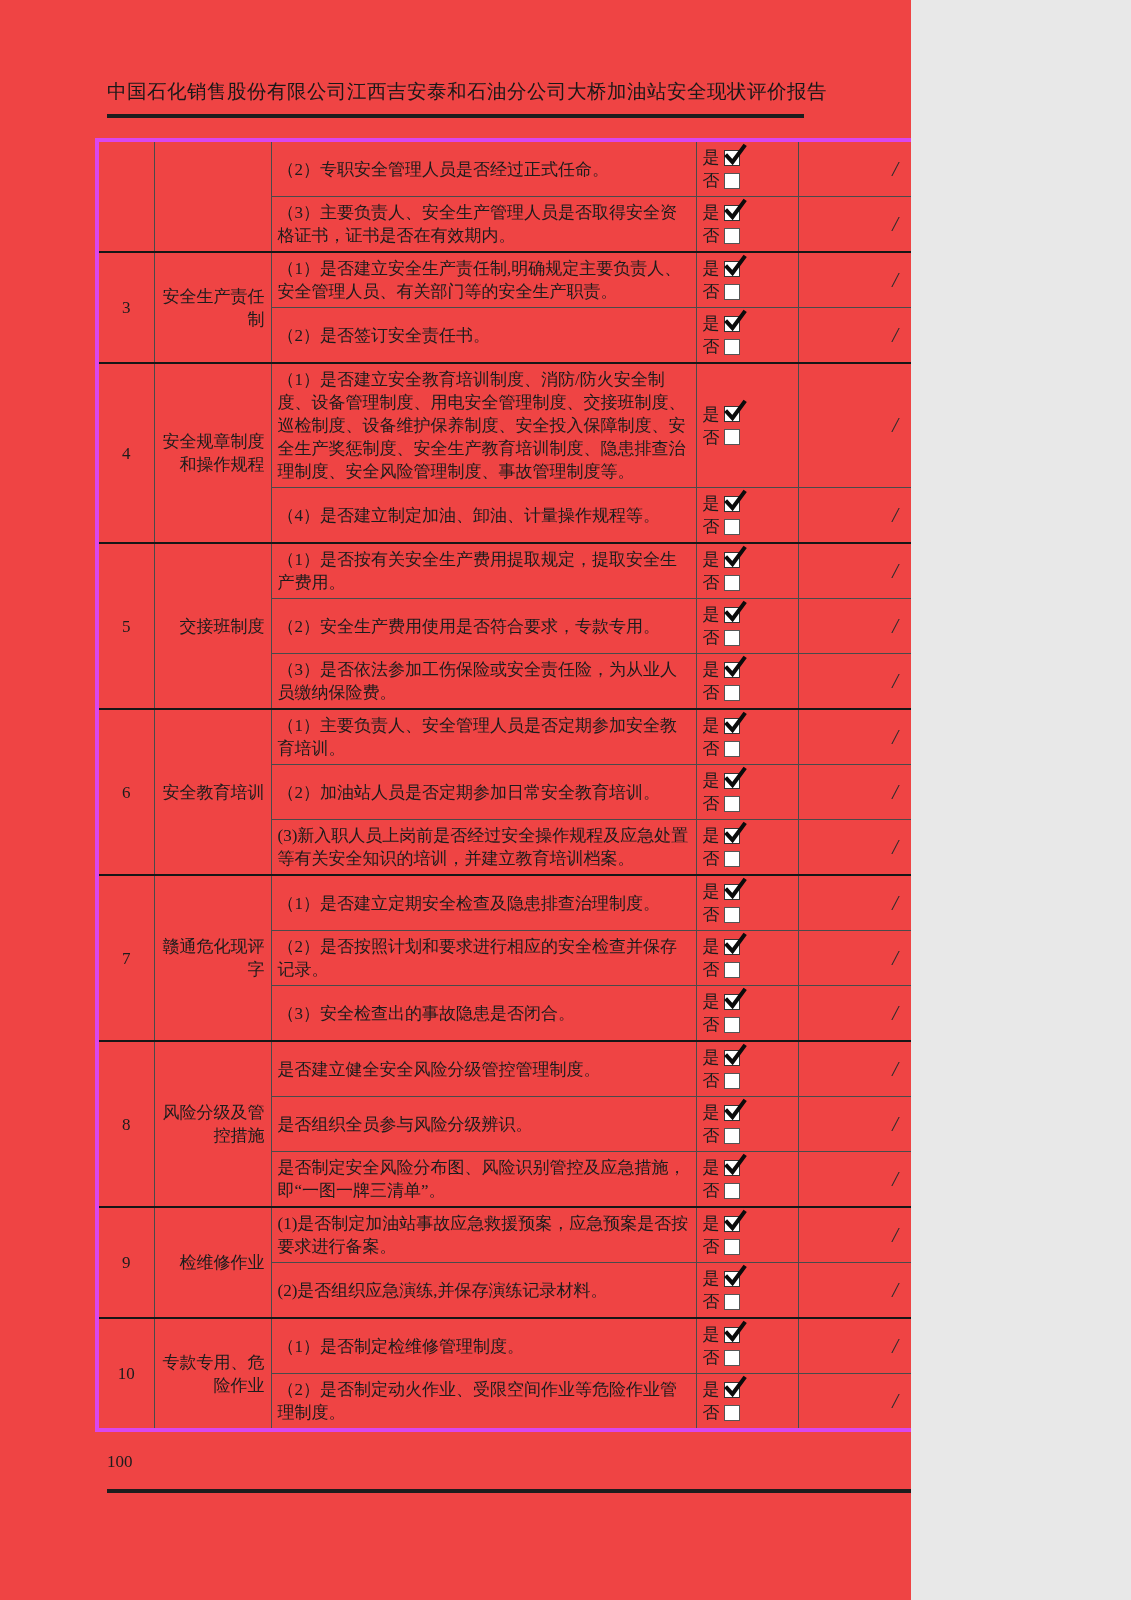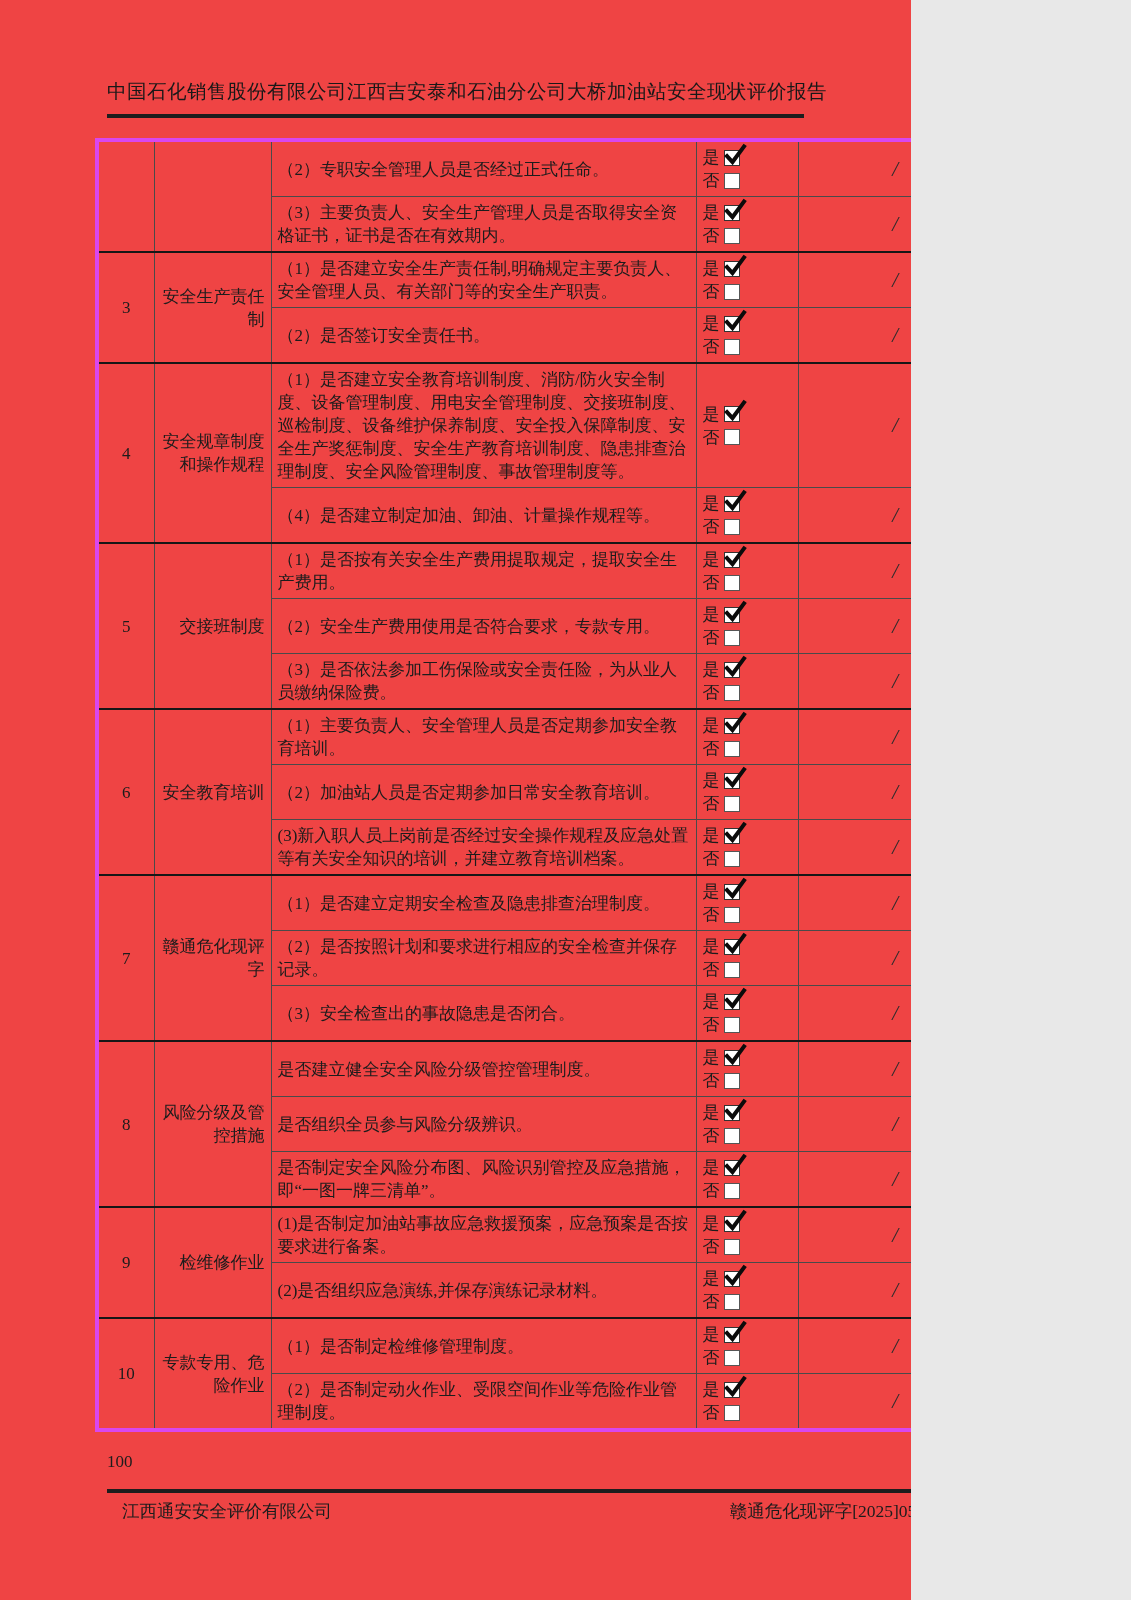--- a/index.html
+++ b/index.html
@@ -542,18 +542,14 @@
               </div>
             </td>
             <td class="slash">/</td>
           </tr>
         </tbody>
     </table>
   </div>
 
   <div class="pageno">100</div>
   <div class="ftr-rule"></div>
-  <div class="ftr-row">
-    <span class="l">江西通安安全评价有限公司</span>
-    <span class="r">赣通危化现评字[2025]056 号</span>
-  </div>
 
 </div>
 
 </body></html>

